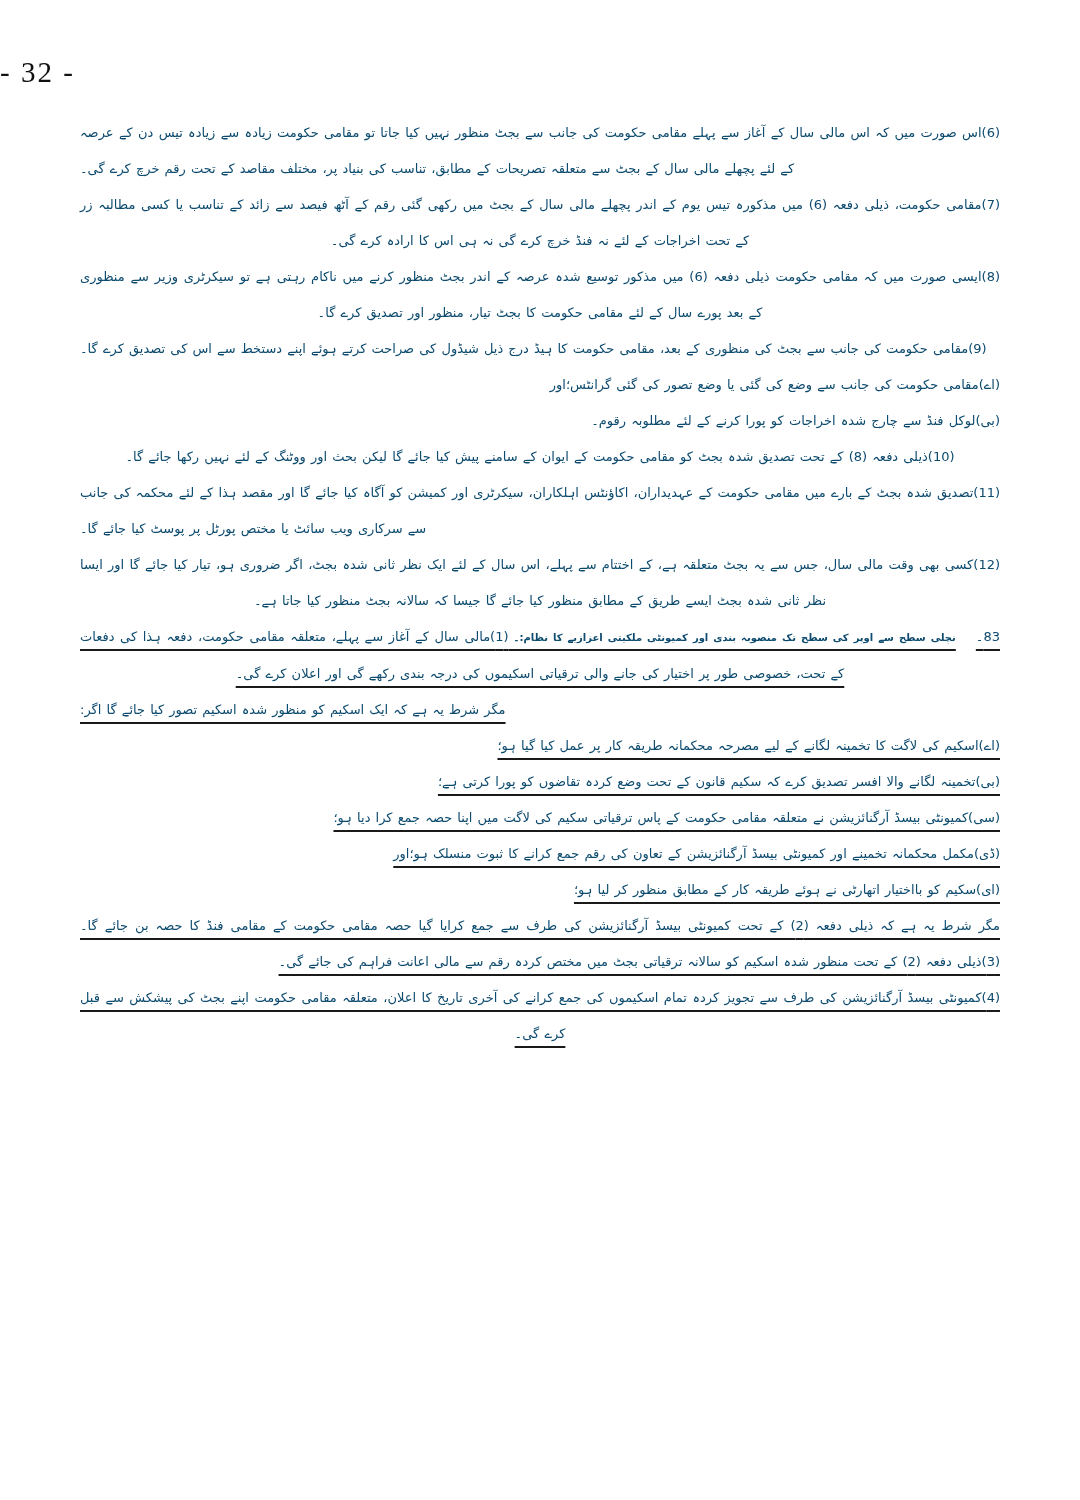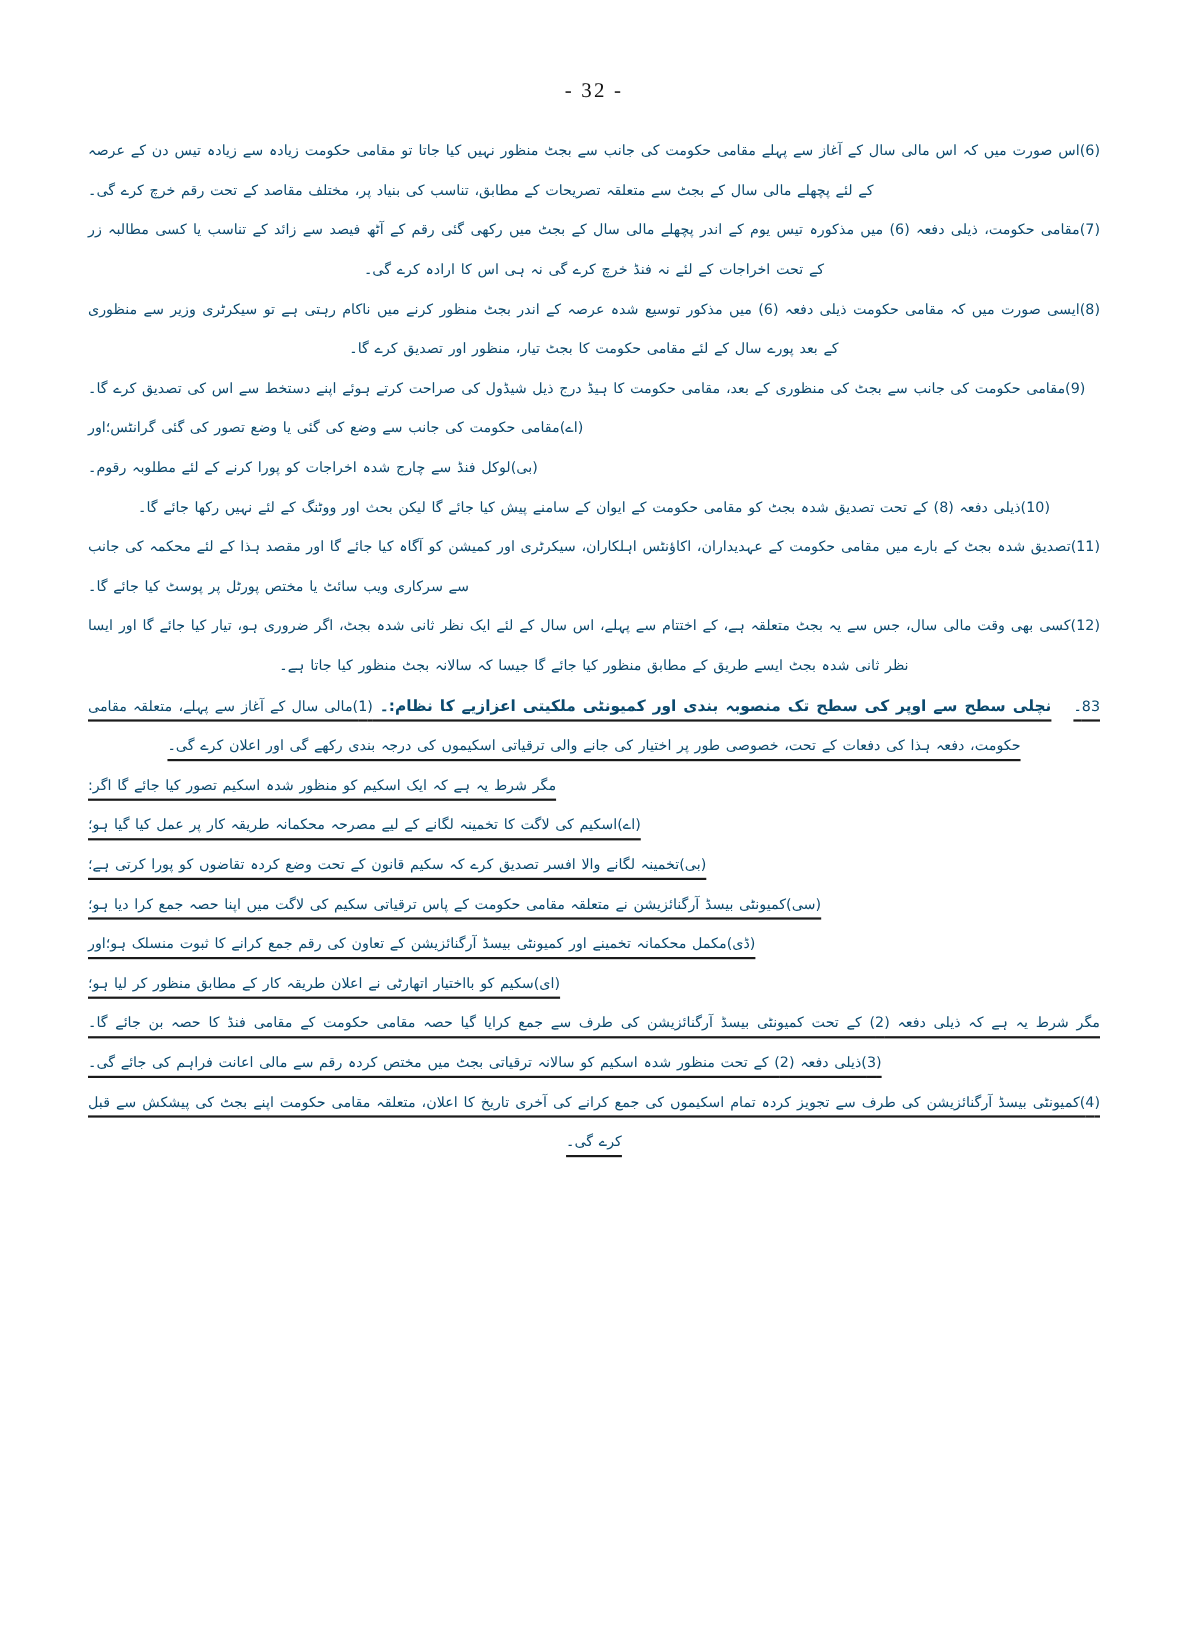--- a/index.html
+++ b/index.html
@@ -8,60 +8,59 @@
     width: 1080px;
     height: 1500px;
     margin: 0 auto;
     background: #ffffff;
     color: #0d0d0d;
     overflow: hidden;
     box-sizing: border-box;
   }
   .pageno {
     padding-top: 56px;
-    text-align: center;
+    text-align: left;
     font-family: "Liberation Serif", serif;
-    font-size: 19px;
+    font-size: 29px;
     letter-spacing: 2px;
     color: #111;
-    margin-top: 16px;
   }
   .doc-body {
     padding: 26px 80px 0 80px; 
   }
   .para {
     direction: rtl;
     unicode-bidi: embed;
     font-family: "DejaVu Sans", sans-serif;
     font-size: 13px;
     line-height: 36px;
     text-align: justify;
     color: #0c4a6e;
     word-spacing: 1px;
   }
   
   .v-justify-left   { text-align: justify; text-align-last: left; }
   .v-justify-center { text-align: justify; text-align-last: center; }
   .v-justify-full   { text-align: justify; text-align-last: justify; }
-  .v-center         { text-align: left; }
+  .v-center         { text-align: right; }
   .v-right          { text-align: left; }
   
   .u {
     text-decoration-line: underline;
     text-decoration-thickness: 1.5px;
     text-underline-offset: 8px;
     text-decoration-color: #1a1a1a;
   }
   .sec-num {
     margin-left: 20px;   
     letter-spacing: 0.5px;
   }
   .sec-head {
     font-weight: bold;
-    font-size: 14px;
+    font-size: 10px;
   }
 </style>
 </head>
 <body>
 
 <div class="page">
   <div class="pageno">- 32 -</div>
   <div class="doc-body">
       <div class="para v-justify-left">(6)اس صورت میں کہ اس مالی سال کے آغاز سے پہلے مقامی حکومت کی جانب سے بجٹ منظور نہیں کیا جاتا تو مقامی حکومت زیادہ سے زیادہ تیس دن کے عرصہ کے لئے پچھلے مالی سال کے بجٹ سے متعلقہ تصریحات کے مطابق، تناسب کی بنیاد پر، مختلف مقاصد کے تحت رقم خرچ کرے گی۔</div>
       <div class="para v-justify-center">(7)مقامی حکومت، ذیلی دفعہ (6) میں مذکورہ تیس یوم کے اندر پچھلے مالی سال کے بجٹ میں رکھی گئی رقم کے آٹھ فیصد سے زائد کے تناسب یا کسی مطالبہ زر کے تحت اخراجات کے لئے نہ فنڈ خرچ کرے گی نہ ہی اس کا ارادہ کرے گی۔</div>
@@ -71,18 +70,18 @@
       <div class="para v-center">(بی)لوکل فنڈ سے چارج شدہ اخراجات کو پورا کرنے کے لئے مطلوبہ رقوم۔</div>
       <div class="para v-justify-center">(10)ذیلی دفعہ (8) کے تحت تصدیق شدہ بجٹ کو مقامی حکومت کے ایوان کے سامنے پیش کیا جائے گا لیکن بحث اور ووٹنگ کے لئے نہیں رکھا جائے گا۔</div>
       <div class="para v-justify-left">(11)تصدیق شدہ بجٹ کے بارے میں مقامی حکومت کے عہدیداران، اکاؤنٹس اہلکاران، سیکرٹری اور کمیشن کو آگاہ کیا جائے گا اور مقصد ہذا کے لئے محکمہ کی جانب سے سرکاری ویب سائٹ یا مختص پورٹل پر پوسٹ کیا جائے گا۔</div>
       <div class="para v-justify-center">(12)کسی بھی وقت مالی سال، جس سے یہ بجٹ متعلقہ ہے، کے اختتام سے پہلے، اس سال کے لئے ایک نظر ثانی شدہ بجٹ، اگر ضروری ہو، تیار کیا جائے گا اور ایسا نظر ثانی شدہ بجٹ ایسے طریق کے مطابق منظور کیا جائے گا جیسا کہ سالانہ بجٹ منظور کیا جاتا ہے۔</div>
       <div class="para v-justify-center u"><span class="sec-num">83۔</span><span class="sec-head">نچلی سطح سے اوپر کی سطح تک منصوبہ بندی اور کمیونٹی ملکیتی اعزازیے کا نظام:۔ </span>(1)مالی سال کے آغاز سے پہلے، متعلقہ مقامی حکومت، دفعہ ہذا کی دفعات کے تحت، خصوصی طور پر اختیار کی جانے والی ترقیاتی اسکیموں کی درجہ بندی رکھے گی اور اعلان کرے گی۔</div>
       <div class="para v-right u">مگر شرط یہ ہے کہ ایک اسکیم کو منظور شدہ اسکیم تصور کیا جائے گا اگر:</div>
       <div class="para v-center u">(اے)اسکیم کی لاگت کا تخمینہ لگانے کے لیے مصرحہ محکمانہ طریقہ کار پر عمل کیا گیا ہو؛</div>
       <div class="para v-center u">(بی)تخمینہ لگانے والا افسر تصدیق کرے کہ سکیم قانون کے تحت وضع کردہ تقاضوں کو پورا کرتی ہے؛</div>
       <div class="para v-center u">(سی)کمیونٹی بیسڈ آرگنائزیشن نے متعلقہ مقامی حکومت کے پاس ترقیاتی سکیم کی لاگت میں اپنا حصہ جمع کرا دیا ہو؛</div>
       <div class="para v-center u">(ڈی)مکمل محکمانہ تخمینے اور کمیونٹی بیسڈ آرگنائزیشن کے تعاون کی رقم جمع کرانے کا ثبوت منسلک ہو؛اور</div>
-      <div class="para v-center u">(ای)سکیم کو بااختیار اتھارٹی نے اعلان طریقہ کار کے مطابق منظور کر لیا ہو؛</div>
+      <div class="para v-center u">(ای)سکیم کو بااختیار اتھارٹی نے ہوئے طریقہ کار کے مطابق منظور کر لیا ہو؛</div>
       <div class="para v-justify-full u">مگر شرط یہ ہے کہ ذیلی دفعہ (2) کے تحت کمیونٹی بیسڈ آرگنائزیشن کی طرف سے جمع کرایا گیا حصہ مقامی حکومت کے مقامی فنڈ کا حصہ بن جائے گا۔</div>
       <div class="para v-center u">(3)ذیلی دفعہ (2) کے تحت منظور شدہ اسکیم کو سالانہ ترقیاتی بجٹ میں مختص کردہ رقم سے مالی اعانت فراہم کی جائے گی۔</div>
       <div class="para v-justify-center u">(4)کمیونٹی بیسڈ آرگنائزیشن کی طرف سے تجویز کردہ تمام اسکیموں کی جمع کرانے کی آخری تاریخ کا اعلان، متعلقہ مقامی حکومت اپنے بجٹ کی پیشکش سے قبل کرے گی۔</div>
     </div>
 </div>
 
 </body></html>

